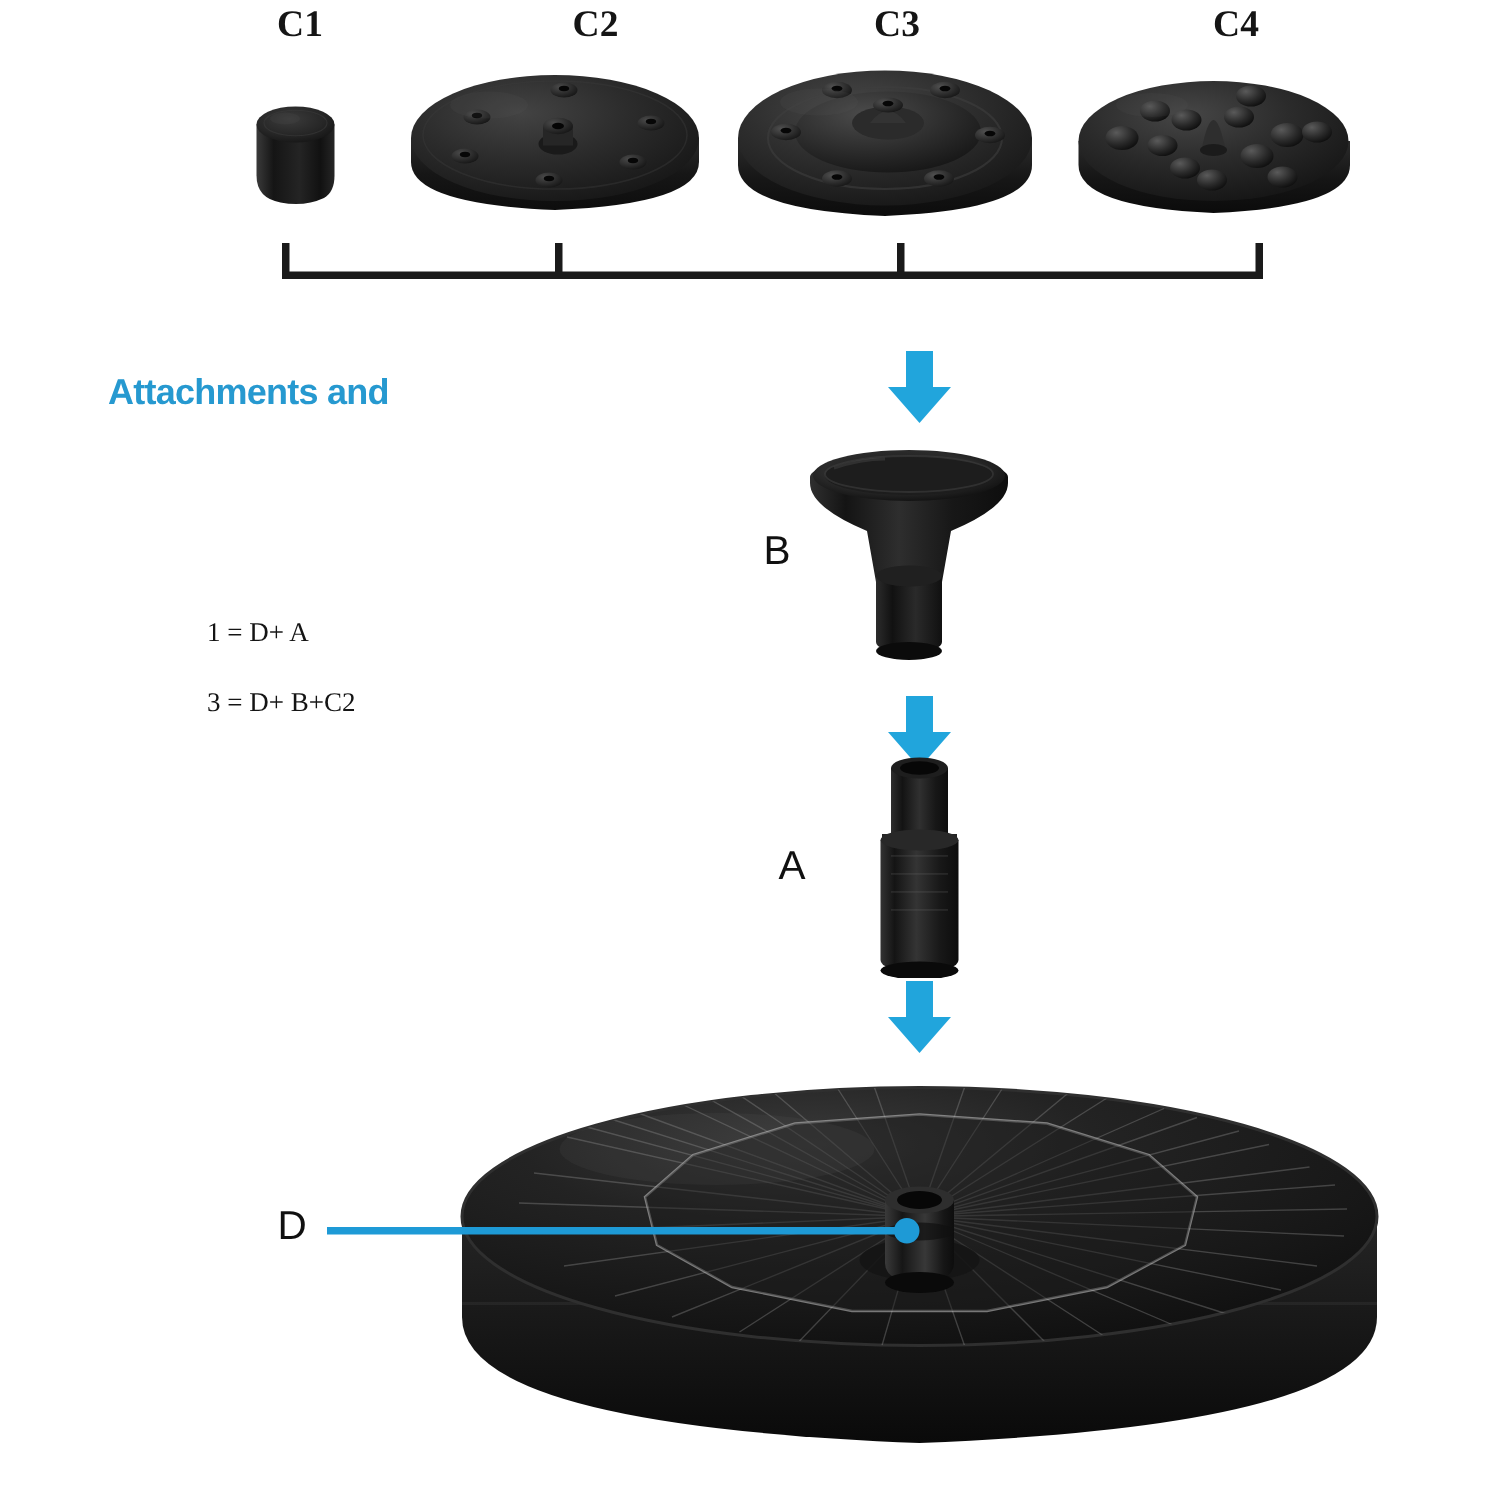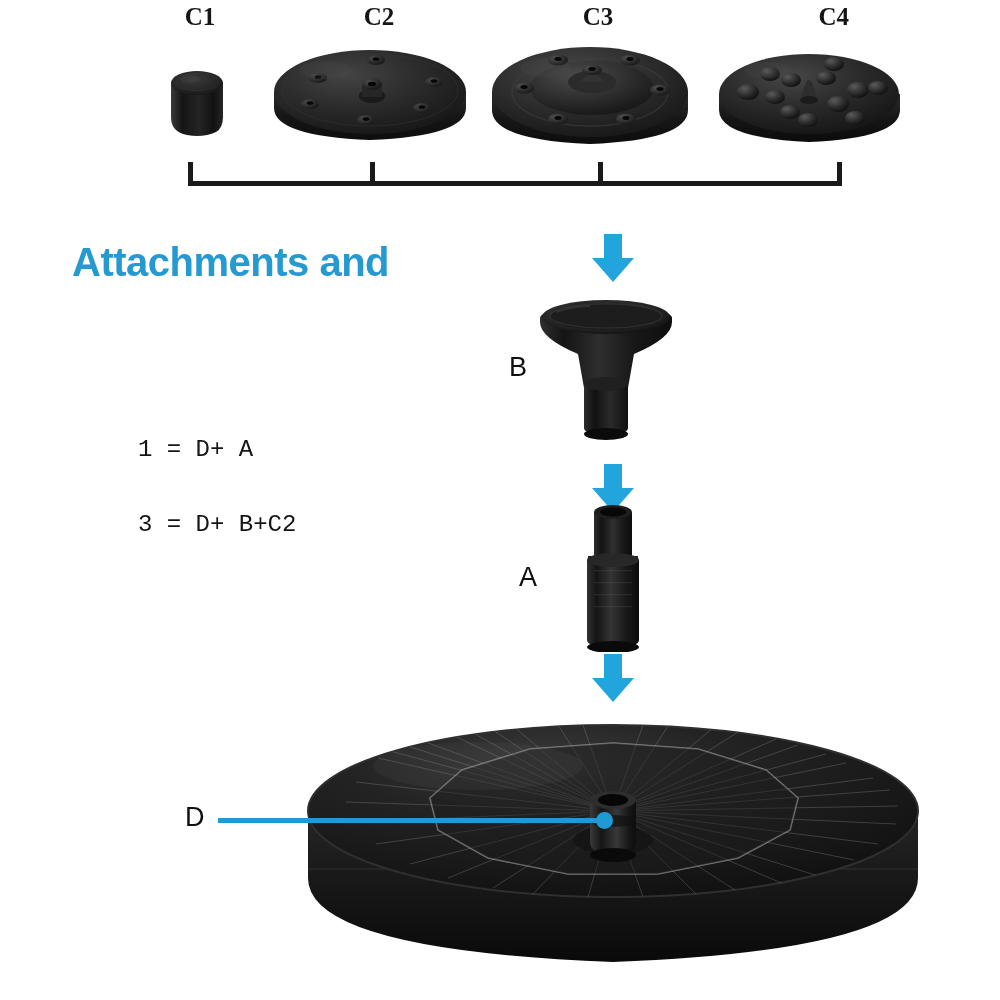--- a/index.html
+++ b/index.html
@@ -14,31 +14,30 @@
   
   .part-label{
     font-family:"Liberation Serif", serif;
     font-weight:bold;font-size:25px;color:#151515;
     letter-spacing:0px;text-align:center;
   }
 
   
   .heading{
     font-family:"Liberation Sans", sans-serif;
-    font-weight:bold;font-size:40px;line-height:50px;
+    font-weight:bold;font-size:24px;line-height:50px;
     color:#2699d0;letter-spacing:-0.5px;
   }
 
   
   .combo-list{font-size:0;}
   .combo-item{
-    font-family:Liberation Mono, monospace;
-    font-size:24px;color:#141414;height:47px;line-height:47px;
+    font-family:Liberation Serif, serif;
+    font-size:18px;color:#141414;height:47px;line-height:47px;
     white-space:pre;
-    margin-top:28px;
   }
 
   
   .callout{
     font-family:"Liberation Sans", sans-serif;
     font-size:27px;color:#101010;
   }
 
   
   .bracket-bar{background:#1a1a1a;}
@@ -49,23 +48,23 @@
     width:17px;height:17px;border-radius:50%;
     background:#1e9ad6;
   }
 </style>
 </head>
 <body>
 
 <div class="stage">
 
   <div class="abs part-label" style="left:175px;top:3px;width:50px;">C1</div>
-  <div class="abs part-label" style="left:354px;top:3px;width:50px;">C2</div>
+  <div class="abs part-label" style="left:372px;top:3px;width:50px;">C2</div>
   <div class="abs part-label" style="left:573px;top:3px;width:50px;">C3</div>
-  <div class="abs part-label" style="left:799px;top:3px;width:50px;text-align:right;">C4</div>
+  <div class="abs part-label" style="left:799px;top:3px;width:50px;">C4</div>
 
   <svg class="abs" style="left:160px;top:60px;" width="80" height="90">
     <defs>
       <linearGradient id="c1body" x1="0" y1="0" x2="1" y2="0">
         <stop offset="0" stop-color="#3a3a3a"></stop>
         <stop offset="0.22" stop-color="#151515"></stop>
         <stop offset="0.55" stop-color="#242424"></stop>
         <stop offset="0.82" stop-color="#111111"></stop>
         <stop offset="1" stop-color="#262626"></stop>
       </linearGradient>

